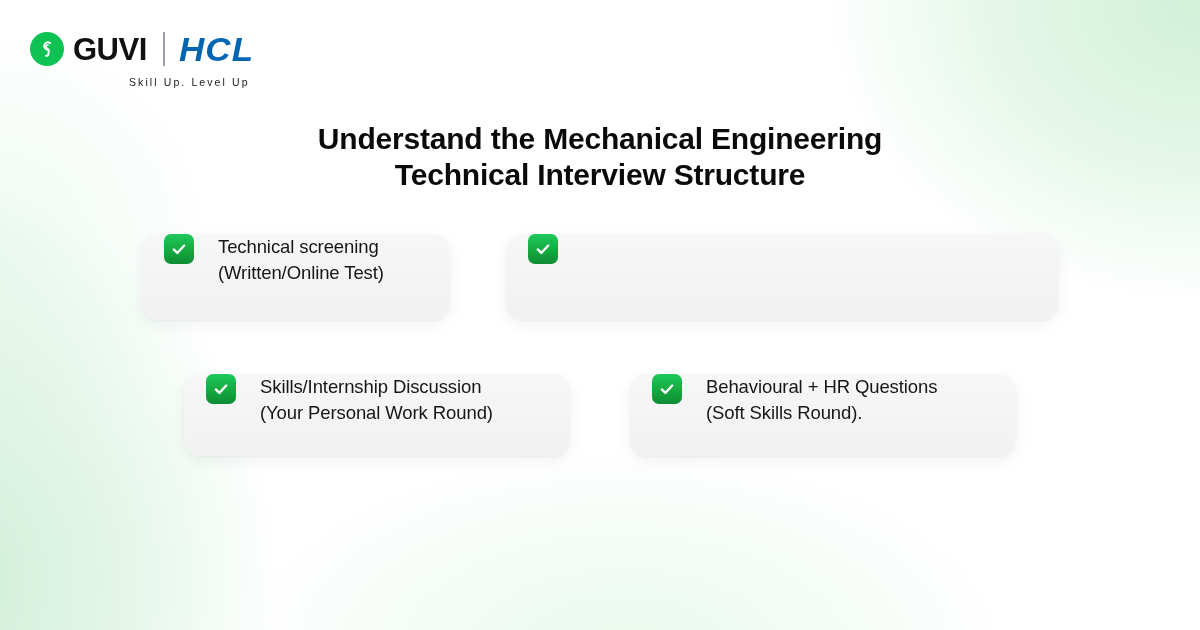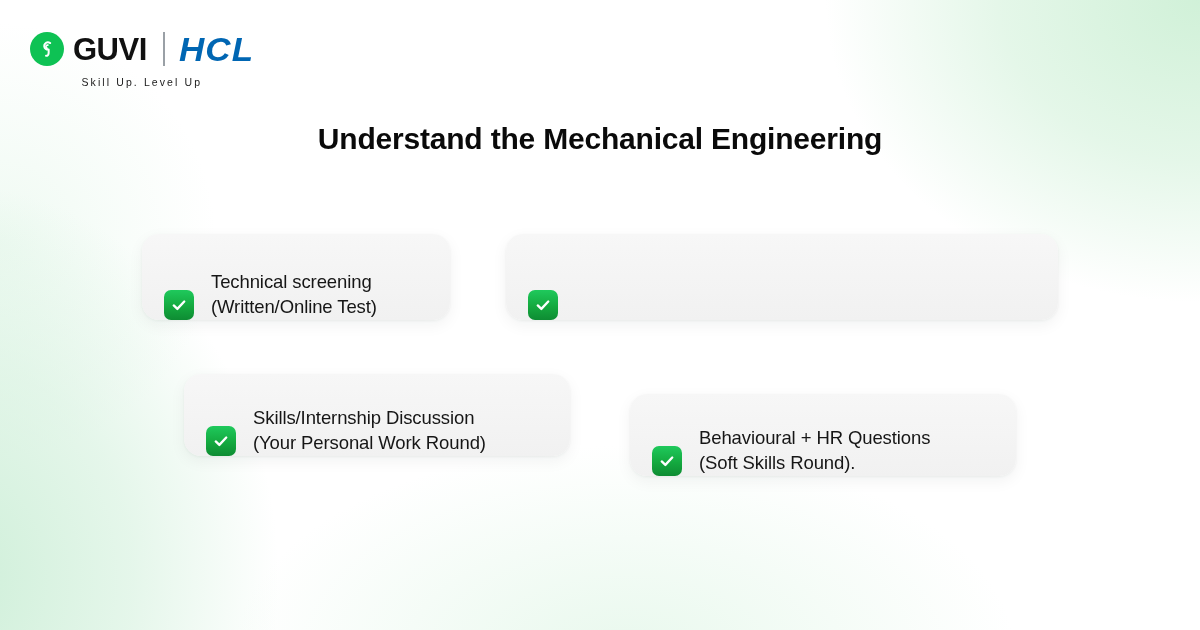--- a/index.html
+++ b/index.html
@@ -27,21 +27,21 @@
       #ffffff;
   }
 
   
   .brand {
     position: absolute;
     left: 30px;
     top: 28px;
     display: flex;
     flex-direction: column;
-    align-items: center;
+    align-items: flex-end;
   }
   .brand-row {
     display: flex;
     align-items: center;
     height: 42px;
   }
   .guvi-mark {
     width: 34px;
     height: 34px;
     border-radius: 50%;
@@ -97,33 +97,33 @@
     line-height: 1.2;
     letter-spacing: -0.2px;
     color: #0a0a0a;
   }
   .title .ln { display: block; }
 
   
   .card {
     position: absolute;
     display: flex;
-    align-items: flex-end;
-    gap: 17px;
+    align-items: flex-start;
+    gap: 24px;
     background: linear-gradient(180deg, #f7f7f7 0%, #f1f1f1 100%);
     border-radius: 17px;
     box-shadow: 0 5px 16px rgba(22, 40, 28, 0.055),
                 0 1px 3px rgba(22, 40, 28, 0.05);
     padding: 0 22px;
     box-sizing: border-box;
   }
   .card-1 { left: 142px; top: 234px; width: 308px; height: 86px; }
   .card-2 { left: 506px; top: 234px; width: 552px; height: 86px; }
   .card-3 { left: 184px; top: 374px; width: 386px; height: 82px; }
-  .card-4 { left: 630px; top: 394px; width: 386px; height: 82px; }
+  .card-4 { left: 630px; top: 374px; width: 386px; height: 82px; }
 
   .check-box {
     width: 30px;
     height: 30px;
     flex: none;
     border-radius: 7px;
     background: linear-gradient(180deg, #1fc95c 0%, #14a93f 55%, #0e8c33 100%);
     display: flex;
     align-items: center;
     justify-content: center;
@@ -154,20 +154,21 @@
       </span>
       <span class="guvi-word">GUVI</span>
       <span class="brand-divider"></span>
       <span class="hcl-word">HCL</span>
     </div>
     <div class="brand-tagline">Skill Up. Level Up</div>
   </div>
 
   <h1 class="title">
     <span class="ln">Understand the Mechanical Engineering</span>
+    <span class="ln">Technical Interview Structure</span>
   </h1>
 
   <div class="card card-1">
     <span class="check-box">
       <svg width="18" height="18" viewBox="0 0 24 24" aria-hidden="true">
         <path d="M5 12.6 L9.8 17.2 L19 7.4" fill="none" stroke="#ffffff" stroke-width="3.1" stroke-linecap="round" stroke-linejoin="round"></path>
       </svg>
     </span>
     <span class="card-text">Technical screening
 (Written/Online Test)</span>

